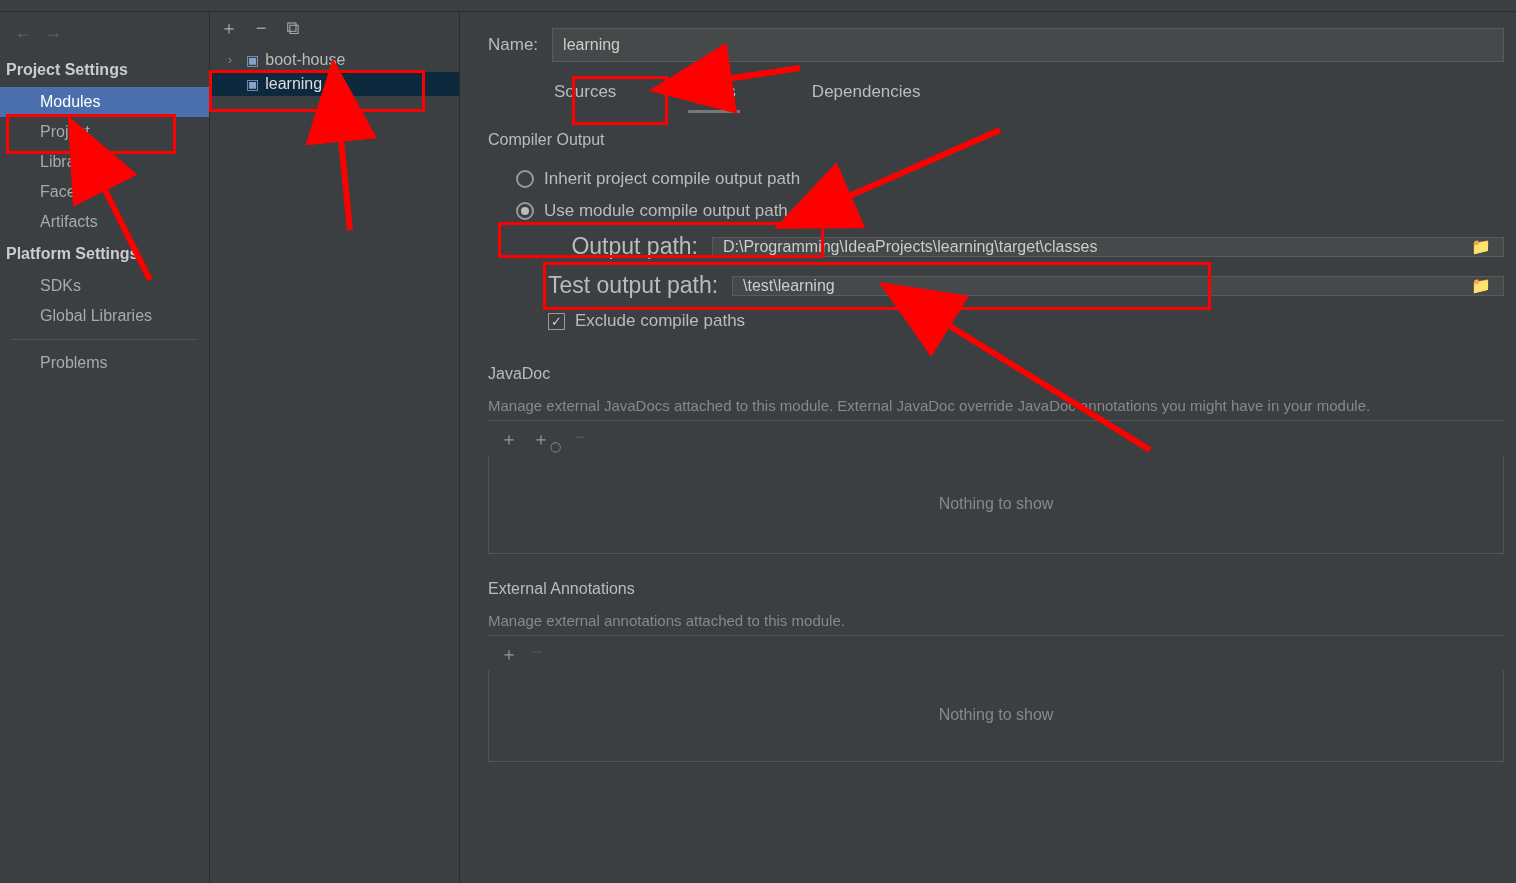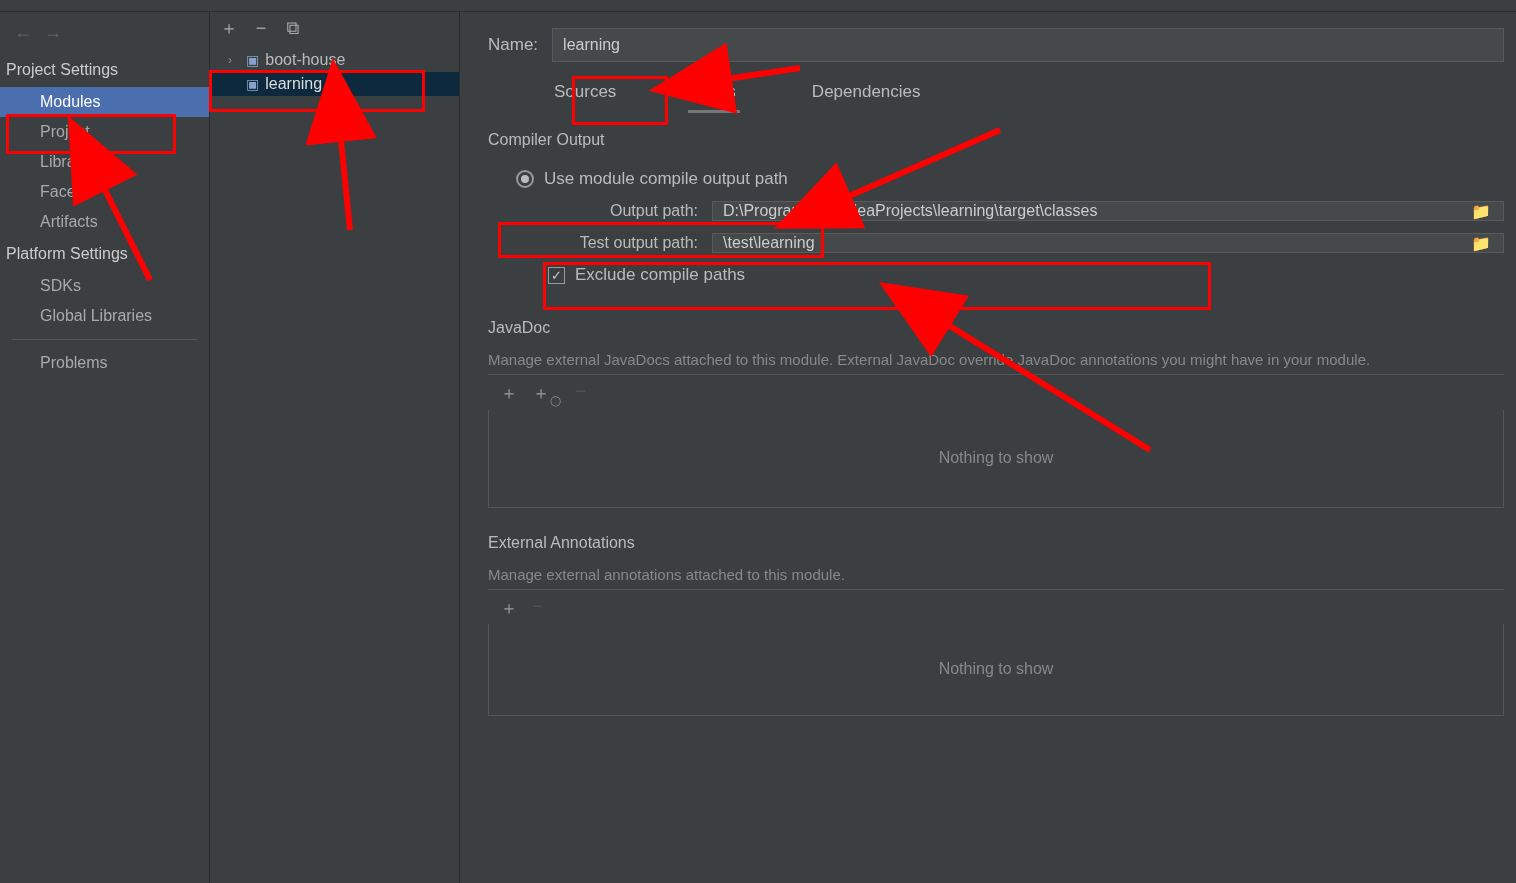--- a/index.html
+++ b/index.html
@@ -36,21 +36,21 @@
   gap: 12px;
   padding: 2px 14px 10px;
 }
 .nav-arrow {
   color: #666;
   font-size: 18px;
   cursor: default;
 }
 .sidebar-heading {
   color: #cccccc;
-  font-weight: normal;
+  font-weight: bold;
   font-size: 16px;
   padding: 8px 6px;
 }
 .sidebar-item {
   padding: 6px 6px 6px 40px;
   font-size: 16px;
   color: #a9a9a9;
   cursor: pointer;
 }
 .sidebar-item.selected {
@@ -170,21 +170,21 @@
 }
 .radio-circle.sel::after {
   content: ""; width: 8px; height: 8px; background: #bbb; border-radius: 50%;
 }
 .path-row {
   display: flex;
   align-items: center;
   gap: 14px;
   padding: 6px 0 6px 60px;
 }
-.path-label { font-size: 16px; min-width: 150px; text-align: right; }
+.path-label { font-size: 23px; min-width: 150px; text-align: right; }
 .path-input-wrap {
   flex: 1;
   display: flex;
   background: #45494a;
   border: 1px solid #5a5a5a;
   height: 20px;
   align-items: center;
 }
 .path-input {
   flex: 1;
@@ -276,20 +276,24 @@
 
     <div class="tabs">
       <div class="tab">Sources</div>
       <div class="tab active">Paths</div>
       <div class="tab">Dependencies</div>
     </div>
 
     <div class="section-title">Compiler Output</div>
 
     <div class="radio-row">
+      <span class="radio-circle"></span>
+      <span>Inherit project compile output path</span>
+    </div>
+    <div class="radio-row">
       <span class="radio-circle sel"></span>
       <span>Use module compile output path</span>
     </div>
 
     <div class="path-row">
       <span class="path-label">Output path:</span>
       <div class="path-input-wrap">
         <input class="path-input" value="D:\Programming\IdeaProjects\learning\target\classes" style="">
         <span class="browse-icon">📁</span>
       </div>

